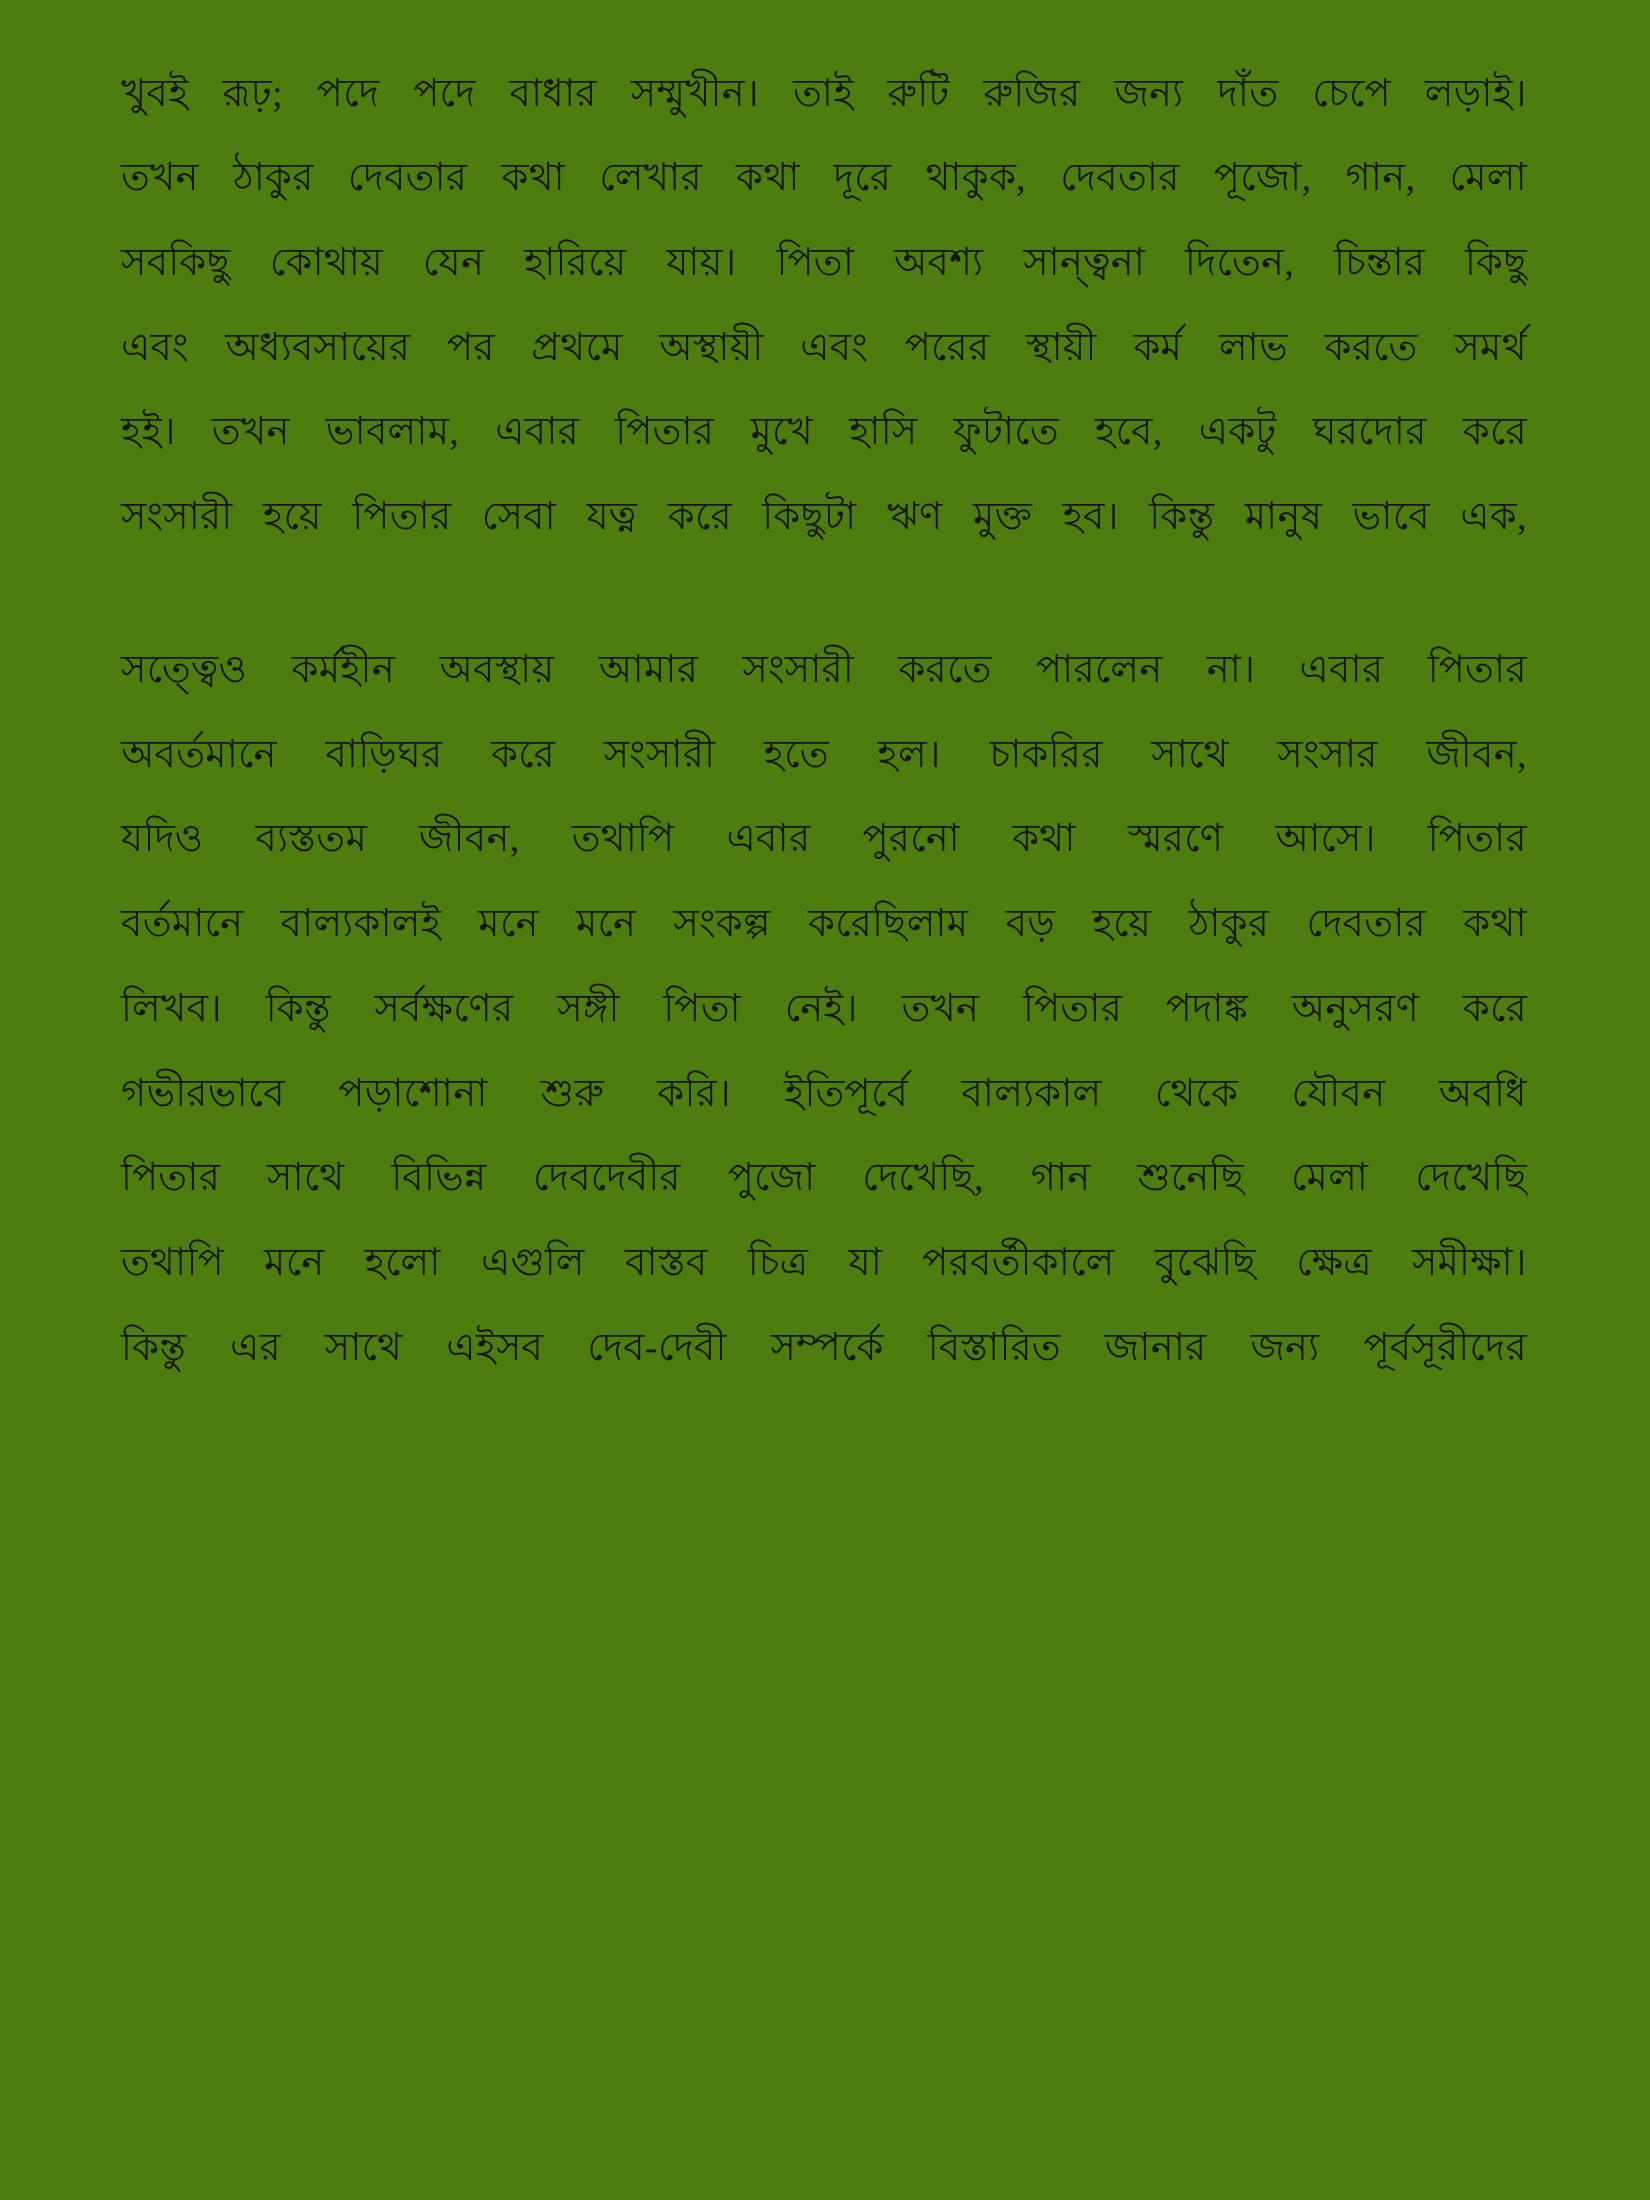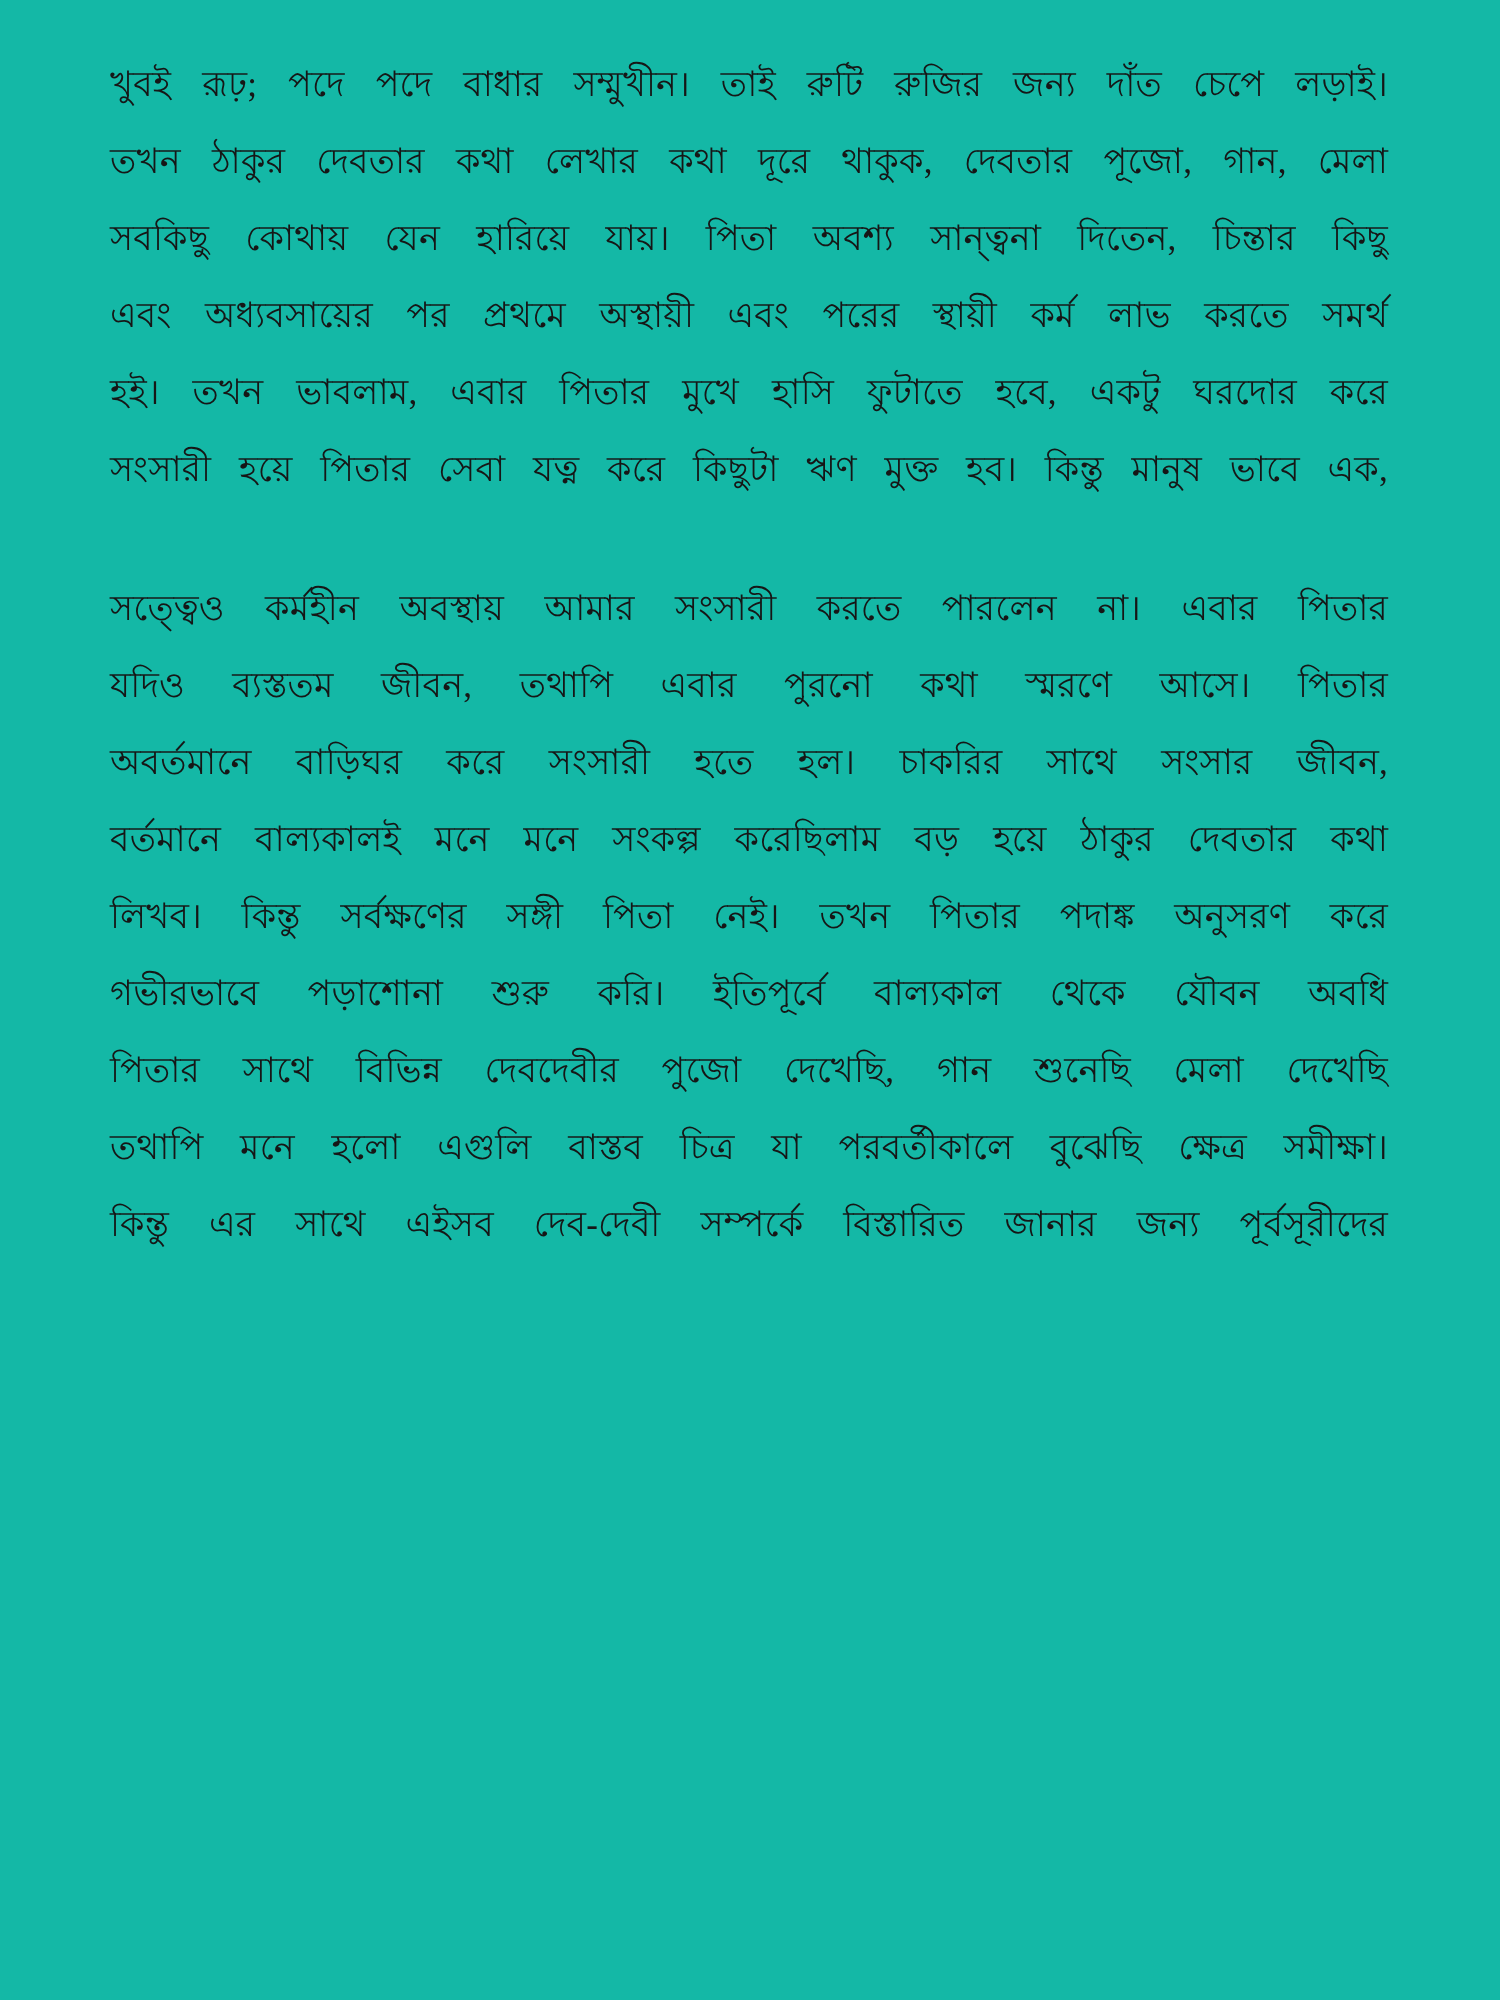--- a/index.html
+++ b/index.html
@@ -34,33 +34,33 @@
     text-align: left;
     text-align-last: left;
   }
   .line.indent {
     text-indent: 78px;
   }
 </style>
 </head>
 <body>
 
-<div class="scan-page" style="background: #14b8a6; color: rgb(22, 22, 22);">
+<div class="scan-page" style="background: #4d7c0f; color: rgb(22, 22, 22);">
     <div class="paragraph">
       <div class="line">খুবই রূঢ়; পদে পদে বাধার সম্মুখীন। তাই রুটি রুজির জন্য দাঁত চেপে লড়াই।</div>
       <div class="line">তখন ঠাকুর দেবতার কথা লেখার কথা দূরে থাকুক, দেবতার পূজো, গান, মেলা</div>
       <div class="line">সবকিছু কোথায় যেন হারিয়ে যায়। পিতা অবশ্য সান্ত্বনা দিতেন, চিন্তার কিছু</div>
       <div class="line">এবং অধ্যবসায়ের পর প্রথমে অস্থায়ী এবং পরের স্থায়ী কর্ম লাভ করতে সমর্থ</div>
       <div class="line">হই। তখন ভাবলাম, এবার পিতার মুখে হাসি ফুটাতে হবে, একটু ঘরদোর করে</div>
       <div class="line">সংসারী হয়ে পিতার সেবা যত্ন করে কিছুটা ঋণ মুক্ত হব। কিন্তু মানুষ ভাবে এক,</div>
     </div>
     <div class="paragraph">
       <div class="line">সত্ত্বেও কর্মহীন অবস্থায় আমার সংসারী করতে পারলেন না। এবার পিতার</div>
+      <div class="line">অবর্তমানে বাড়িঘর করে সংসারী হতে হল। চাকরির সাথে সংসার জীবন,</div>
       <div class="line">যদিও ব্যস্ততম জীবন, তথাপি এবার পুরনো কথা স্মরণে আসে। পিতার</div>
-      <div class="line">অবর্তমানে বাড়িঘর করে সংসারী হতে হল। চাকরির সাথে সংসার জীবন,</div>
       <div class="line">বর্তমানে বাল্যকালই মনে মনে সংকল্প করেছিলাম বড় হয়ে ঠাকুর দেবতার কথা</div>
       <div class="line">লিখব। কিন্তু সর্বক্ষণের সঙ্গী পিতা নেই। তখন পিতার পদাঙ্ক অনুসরণ করে</div>
       <div class="line">গভীরভাবে পড়াশোনা শুরু করি।  ইতিপূর্বে বাল্যকাল থেকে যৌবন অবধি</div>
       <div class="line">পিতার সাথে বিভিন্ন দেবদেবীর পুজো দেখেছি, গান শুনেছি মেলা দেখেছি</div>
       <div class="line">তথাপি মনে হলো এগুলি বাস্তব চিত্র যা পরবর্তীকালে বুঝেছি ক্ষেত্র সমীক্ষা।</div>
       <div class="line">কিন্তু এর সাথে এইসব দেব-দেবী সম্পর্কে বিস্তারিত জানার জন্য পূর্বসূরীদের</div>
     </div>
   </div>
 
 </body></html>

